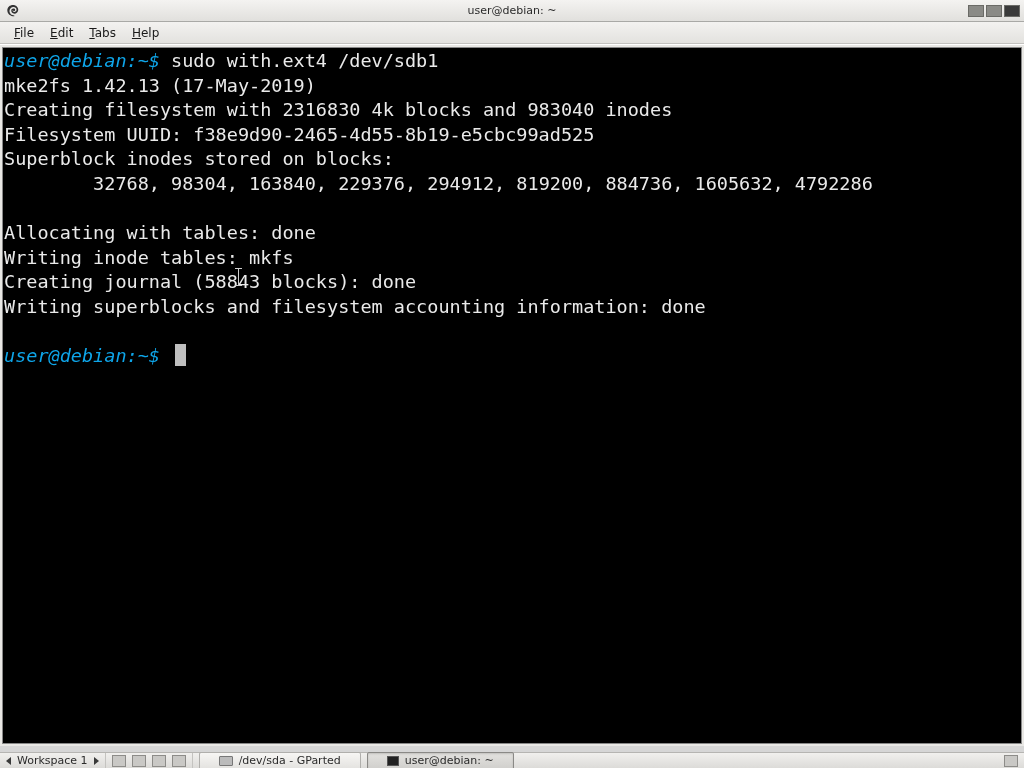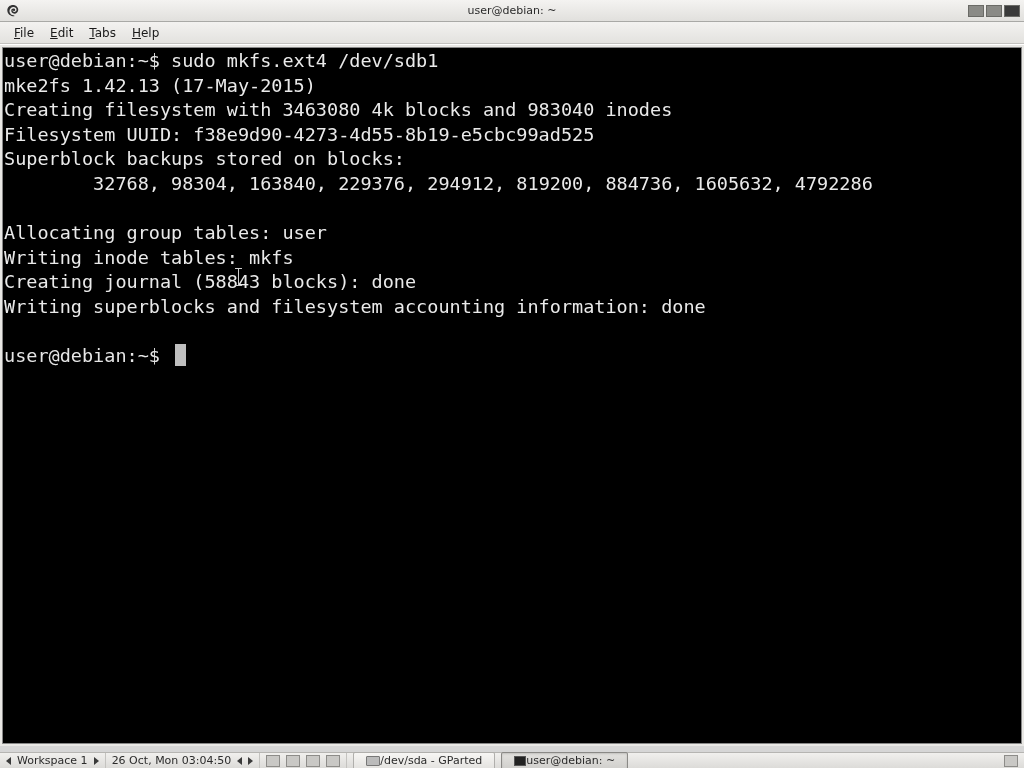--- a/index.html
+++ b/index.html
@@ -63,21 +63,21 @@
     font-family:"DejaVu Sans Mono","Liberation Mono",monospace;
     font-size:18.5px;
     line-height:1.33;
     padding:1px 1px;
     white-space:pre-wrap;
     word-break:break-all;
     border:1px solid #888;
     position:relative;
     overflow:hidden;
   }
-  .prompt { color:#e5e5e5; }
+  .prompt { color:#0ea5e9;font-style:italic; }
   .term-cursor {
     display:inline-block;
     width:11px; height:22px;
     background:#bfbfbf;
     vertical-align:text-bottom;
     margin-left:4px;
   }
   .ibeam {
     position:absolute; width:9px; height:18px;
     left:231px; top:220px;
@@ -101,24 +101,24 @@
     display:flex; align-items:center; height:100%;
     padding:0 6px; gap:6px;
     border-right:1px solid #c4c3c0;
   }
   .bp-arrow {
     width:0;height:0;border-top:4px solid transparent;border-bottom:4px solid transparent;
   }
   .bp-arrow.left { border-right:5px solid #3a3a3a; }
   .bp-arrow.right{ border-left:5px solid #3a3a3a; }
   .task-btn {
-    height:18px; display:flex; align-items:center; 
+    height:18px; display:flex; align-items:center; gap:6px;
     background:linear-gradient(#f7f6f4,#e3e2df);
     border:1px solid #b0afac; border-radius:2px;
-    padding:0 12px;
+    padding:0 19px;
   }
   .task-btn.active {
     background:linear-gradient(#e3e2df,#d0cfcc);
     border-color:#8a8986;
     box-shadow: inset 0 1px 2px rgba(0,0,0,.15);
   }
   .task-spacer { flex:1; }
   .disk-icon { width:14px;height:10px;border:1px solid #777;background:#bbb;border-radius:1px;}
   .term-icon { width:12px;height:10px;background:#222;border:1px solid #555;}
   .tray {
@@ -144,45 +144,40 @@
 </div>
 
 <div class="win-menubar">
   <span class="menu-item"><span class="mn-accel">F</span>ile</span>
   <span class="menu-item"><span class="mn-accel">E</span>dit</span>
   <span class="menu-item"><span class="mn-accel">T</span>abs</span>
   <span class="menu-item"><span class="mn-accel">H</span>elp</span>
 </div>
 
 <div class="terminal-wrap">
-  <div class="terminal"><span class="prompt">user@debian:~$</span> <span>sudo mkfs.ext4 /dev/sdb1</span>
-<span>mke2fs 1.42.13 (17-May-2015)</span>
-<span>Creating filesystem with 3463080 4k blocks and 983040 inodes</span>
-<span>Filesystem UUID: f38e9d90-4273-4d55-8b19-e5cbc99ad525</span>
-<span>Superblock backups stored on blocks: </span>
+  <div class="terminal"><span class="prompt">user@debian:~$</span> <span>sudo with.ext4 /dev/sdb1</span>
+<span>mke2fs 1.42.13 (17-May-2019)</span>
+<span>Creating filesystem with 2316830 4k blocks and 983040 inodes</span>
+<span>Filesystem UUID: f38e9d90-2465-4d55-8b19-e5cbc99ad525</span>
+<span>Superblock inodes stored on blocks: </span>
 <span>	32768, 98304, 163840, 229376, 294912, 819200, 884736, 1605632, 4792286</span>
 <span></span>
-<span>Allocating group tables: user                            </span>
+<span>Allocating with tables: done                            </span>
 <span>Writing inode tables: mkfs                            </span>
 <span>Creating journal (58843 blocks): done</span>
 <span>Writing superblocks and filesystem accounting information: done</span>
 
 <span class="prompt">user@debian:~$</span> <span class="term-cursor"></span>
 <div class="ibeam"></div></div>
 </div>
 
 <div class="bottom-panel">
   <div class="bp-seg">
     <span class="bp-arrow left"></span>
     <span>Workspace 1</span>
-    <span class="bp-arrow right"></span>
-  </div>
-  <div class="bp-seg">
-    <span>26 Oct, Mon 03:04:50</span>
-    <span class="bp-arrow left"></span>
     <span class="bp-arrow right"></span>
   </div>
   <div class="bp-seg" style="gap:6px;">
     <div class="tray-box"></div>
     <div class="tray-box"></div>
     <div class="tray-box"></div>
     <div class="tray-box"></div>
   </div>
   <div class="task-spacer" style="display:flex;align-items:center;gap:6px;padding:0 6px;">
     <div class="task-btn">

